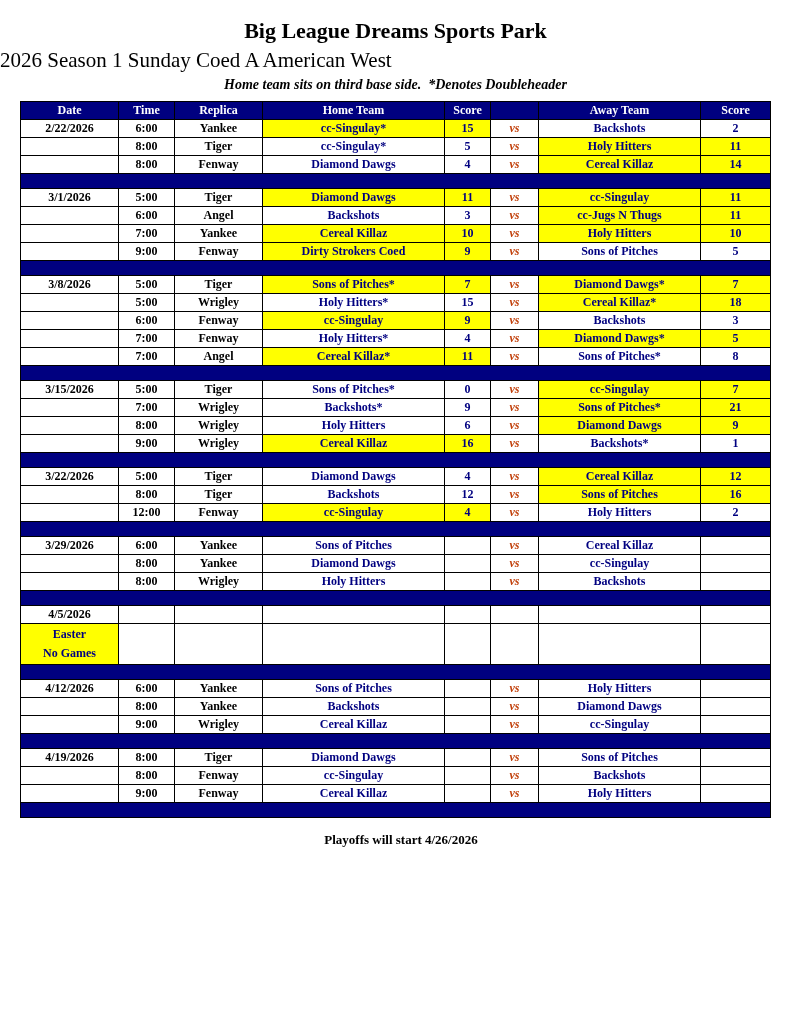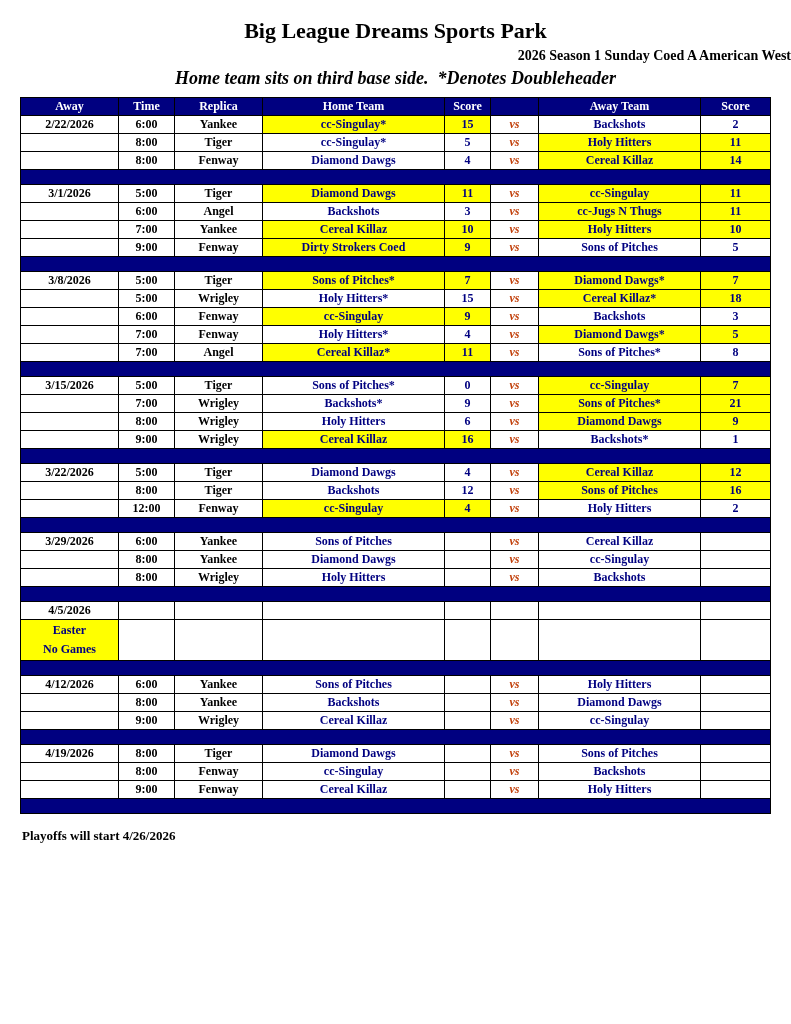--- a/index.html
+++ b/index.html
@@ -12,28 +12,28 @@
     color: #000000;
   }
   .page { padding-top: 16px; }
   .title {
     text-align: center;
     font-size: 22px;
     font-weight: bold;
     margin: 2px 0 4px 0;
   }
   .subtitle {
-    text-align: right;
-    font-size: 14px;
-    font-weight: bold;
+    text-align: left;
+    font-size: 21px;
+    font-weight: normal;
     margin: 0 0 4px 0;
   }
   .note {
     text-align: center;
-    font-size: 18px;
+    font-size: 14px;
     font-weight: bold;
     font-style: italic;
     margin: 0 0 8px 0;
     white-space: pre-wrap;
   }
   table.schedule {
     border-collapse: collapse;
     width: 750px;
     margin: 0 auto;
     table-layout: fixed;
@@ -63,20 +63,21 @@
     line-height: 14px;
     padding: 1px 0;
   }
   tr.tall td { height: 38px; line-height: 18px; }
   td.special { background: var(--hl, #FFFF00); color: var(--team, #000080); vertical-align: middle; }
   td.special div { line-height: 19px; }
   .footer {
     font-size: 13px;
     font-weight: bold;
     margin: 14px 11px 0 22px;
+    text-align: center;
   }
 </style>
 </head>
 <body>
 
 <div class="page">
   <div class="title">Big League Dreams Sports Park</div>
   <div class="subtitle">2026 Season 1 Sunday Coed A American West</div>
   <div class="note">Home team sits on third base side.  *Denotes Doubleheader</div>
 
@@ -86,21 +87,21 @@
         <col style="width:56px">
         <col style="width:88px">
         <col style="width:182px">
       <col style="width:46px">
         <col style="width:48px">
         <col style="width:162px">
         <col style="width:70px">
     </colgroup>
     <thead>
       <tr>
-        <th>Away</th>
+        <th>Date</th>
         <th>Time</th>
         <th>Replica</th>
         <th>Home Team</th>
         <th>Score</th>
         <th></th>
         <th>Away Team</th>
         <th>Score</th>
       </tr>
     </thead>
     <tbody>

